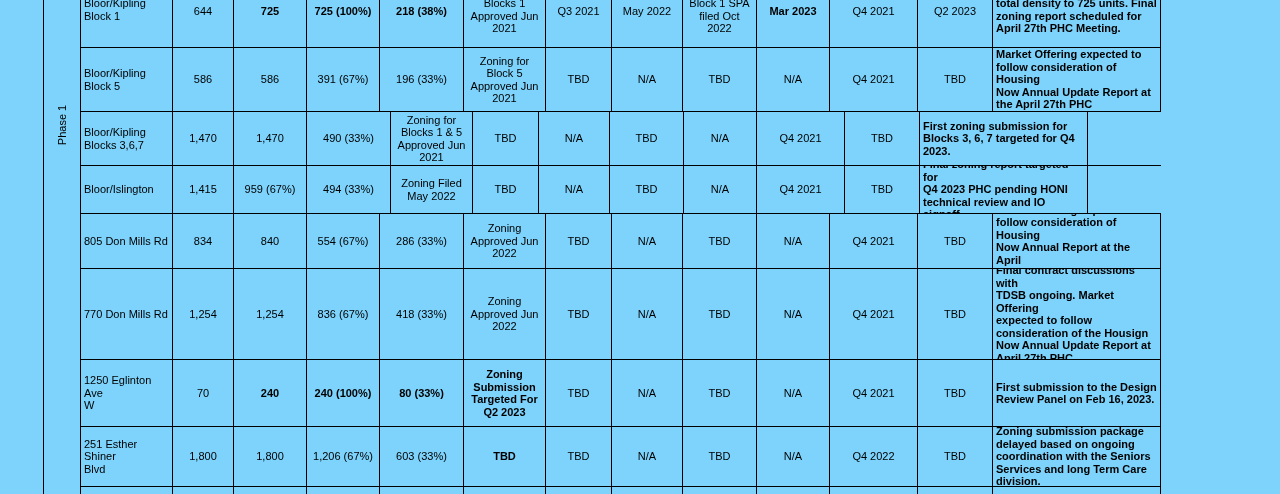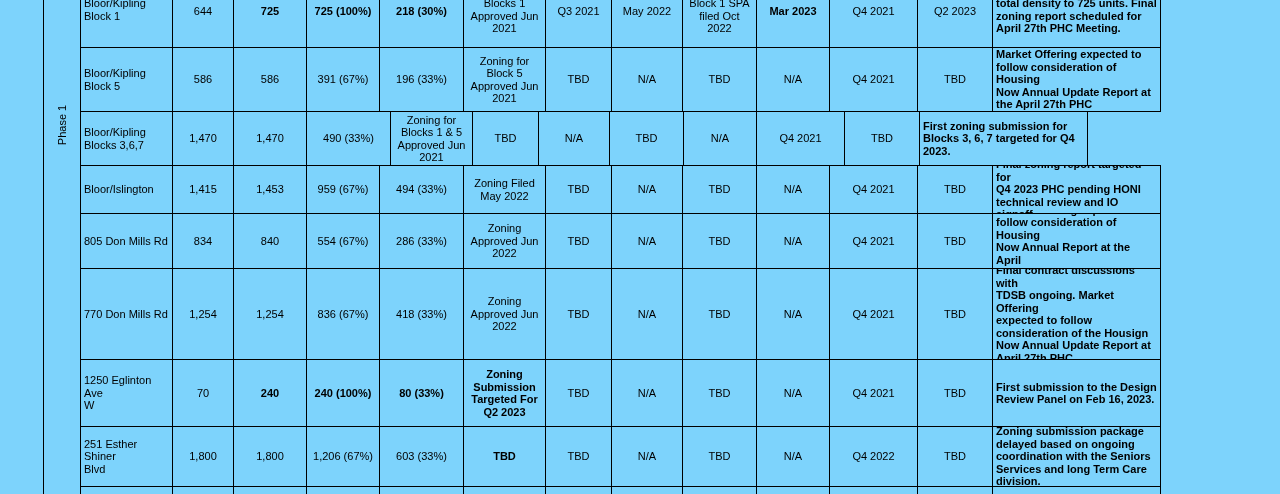--- a/index.html
+++ b/index.html
@@ -49,21 +49,21 @@
         <div class="cell" style="width: 61px;">
           <span style="margin-top: 4px;">644</span>
         </div>
         <div class="cell bold" style="width: 73px;">
           <span style="margin-top: 4px;">725</span>
         </div>
         <div class="cell bold" style="width: 73px;">
           <span style="margin-top: 4px;">725 (100%)</span>
         </div>
         <div class="cell bold" style="width: 84px;">
-          <span style="margin-top: 4px;">218 (30%)</span>
+          <span style="margin-top: 4px;">218 (38%)</span>
         </div>
         <div class="cell" style="width: 82px; justify-content: center;">
           <span style="margin-top: -4px;">Blocks 1
 Approved Jun
 2021</span>
         </div>
         <div class="cell" style="width: 66px;">
           <span style="margin-top: 4px;">Q3 2021</span>
         </div>
         <div class="cell" style="width: 71px;">
@@ -179,23 +179,20 @@
 Blocks 3, 6, 7 targeted for Q4
 2023.</span>
         </div>
       </div>
       <div class="row" style="height: 48px;">
         <div class="cell left" style="width: 92px;">
           <span>Bloor/Islington</span>
         </div>
         <div class="cell" style="width: 61px;">
           <span>1,415</span>
-        </div>
-        <div class="cell" style="width: 73px;">
-          <span>1,453</span>
         </div>
         <div class="cell" style="width: 73px;">
           <span>959 (67%)</span>
         </div>
         <div class="cell" style="width: 84px;">
           <span>494 (33%)</span>
         </div>
         <div class="cell" style="width: 82px;">
           <span>Zoning Filed
 May 2022</span>

